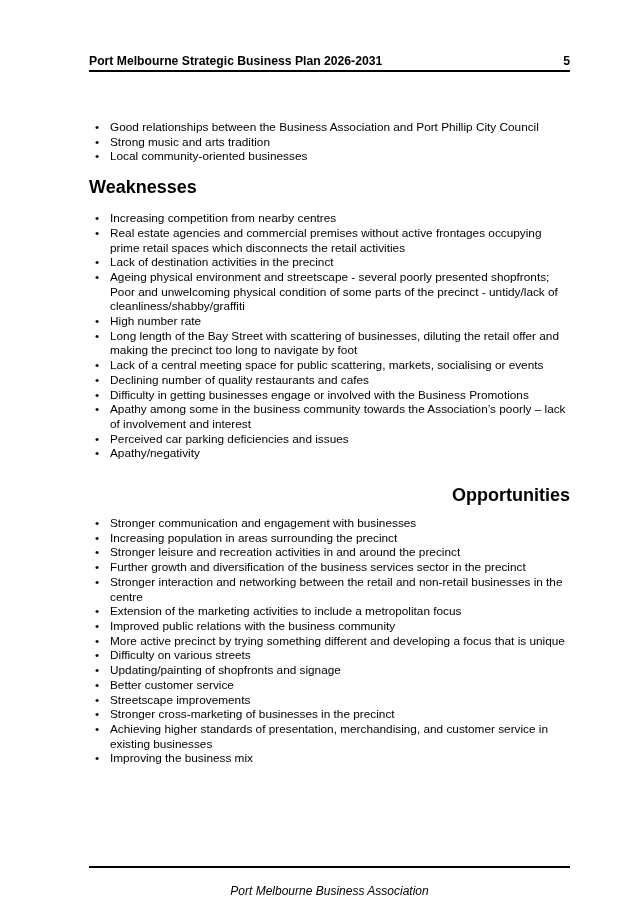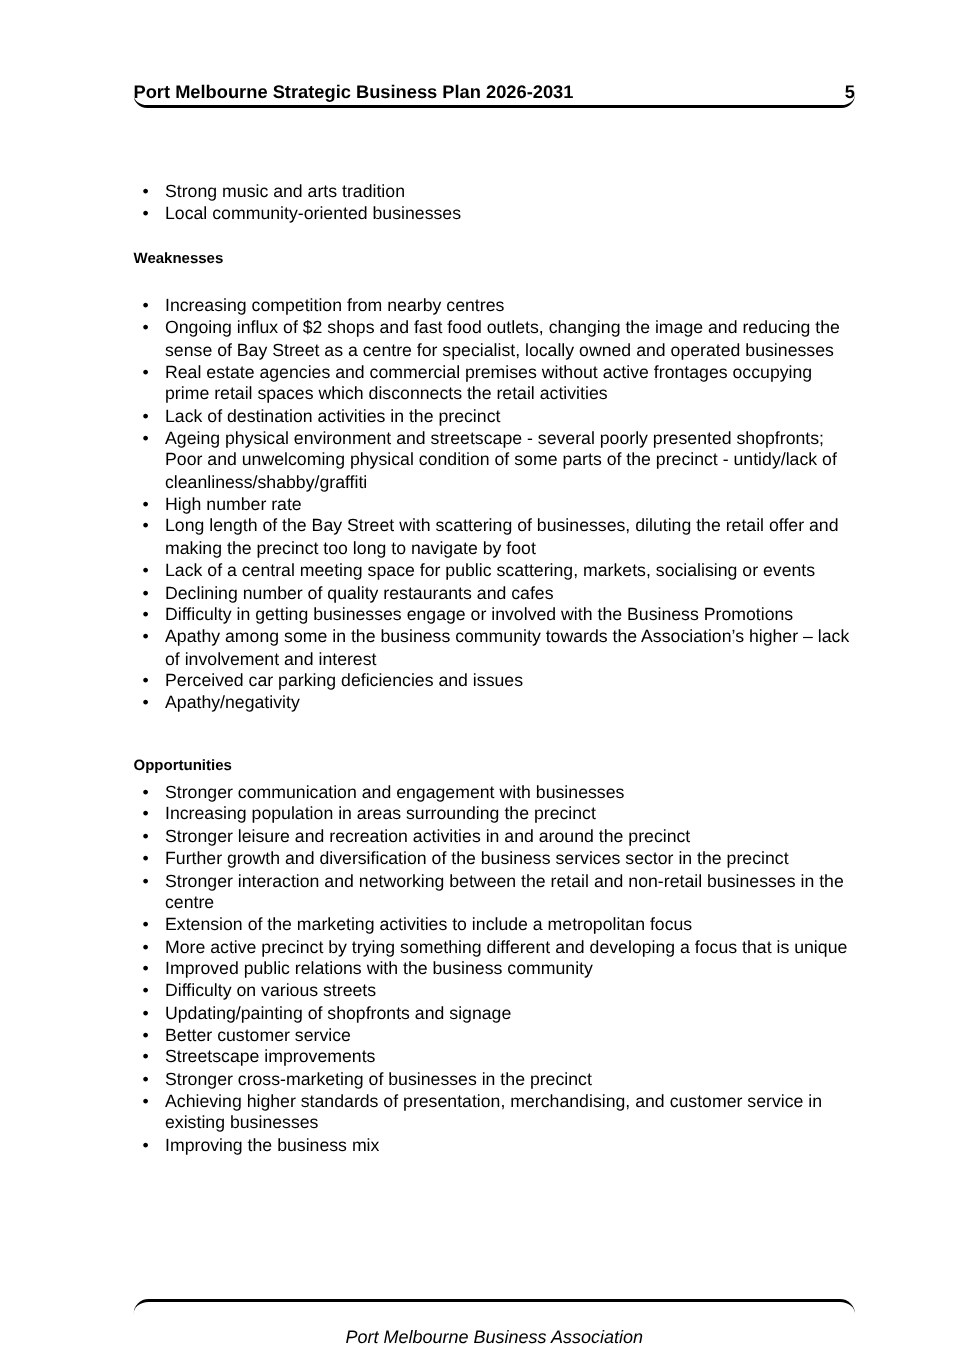--- a/index.html
+++ b/index.html
@@ -1,15 +1,15 @@
 <!DOCTYPE html>
 <html><head>
 <meta charset="utf-8">
 <style>
-  * { box-sizing: border-box; margin: 0; padding: 0; border-radius: 10px; }
+  * { box-sizing: border-box; margin: 0; padding: 0; }
   html, body { background: #ffffff; }
   .page {
     position: relative;
     width: 638px;
     height: 912px;
     background: #ffffff;
     color: #000000;
     font-family: "Liberation Sans", "DejaVu Sans", sans-serif;
     overflow: hidden;
   }
@@ -44,28 +44,29 @@
     position: relative;
     padding-left: 21px;
   }
   ul.bullet-list li::before {
     content: "\2022";
     position: absolute;
     left: 6px;
     top: 0;
   }
   h2.section-heading {
-    font-size: 10px;
+    font-size: 18px;
     line-height: 15px;
     font-weight: bold;
     margin: 16px 0 16px 0;
   }
   h2.section-heading.opportunities {
     margin-top: 27px;
-    margin-bottom: 3px;
+    margin-bottom: 13px;
+    text-align: right;
   }
   .page-footer {
     position: absolute;
     top: 866px;
     left: 89px;
     right: 68px;
     border-top: 2px solid #000000;
     text-align: center;
     font-style: italic;
     font-size: 12px;
@@ -79,53 +80,53 @@
 <div class="page">
 
   <div class="page-header">
     <span>Port Melbourne Strategic Business Plan 2026-2031</span>
     <span>5</span>
   </div>
 
   <div class="content">
 
     <ul class="bullet-list">
+        <li>Good relationships between the Business Association and Port Phillip City Council</li>
         <li>Strong music and arts tradition</li>
         <li>Local community-oriented businesses</li>
       </ul>
 
     <h2 class="section-heading">Weaknesses</h2>
 
     <ul class="bullet-list">
         <li>Increasing competition from nearby centres</li>
-        <li>Ongoing influx of $2 shops and fast food outlets, changing the image and reducing the sense of Bay Street as a centre for specialist, locally owned and operated businesses</li>
         <li>Real estate agencies and commercial premises without active frontages occupying prime retail spaces which disconnects the retail activities</li>
         <li>Lack of destination activities in the precinct</li>
         <li>Ageing physical environment and streetscape - several poorly presented shopfronts; Poor and unwelcoming physical condition of some parts of the precinct - untidy/lack of cleanliness/shabby/graffiti</li>
         <li>High number rate</li>
         <li>Long length of the Bay Street with scattering of businesses, diluting the retail offer and making the precinct too long to navigate by foot</li>
         <li>Lack of a central meeting space for public scattering, markets, socialising or events</li>
         <li>Declining number of quality restaurants and cafes</li>
         <li>Difficulty in getting businesses engage or involved with the Business Promotions</li>
-        <li>Apathy among some in the business community towards the Association’s higher – lack of involvement and interest</li>
+        <li>Apathy among some in the business community towards the Association’s poorly – lack of involvement and interest</li>
         <li>Perceived car parking deficiencies and issues</li>
         <li>Apathy/negativity</li>
       </ul>
 
     <h2 class="section-heading opportunities">Opportunities</h2>
 
     <ul class="bullet-list">
         <li>Stronger communication and engagement with businesses</li>
         <li>Increasing population in areas surrounding the precinct</li>
         <li>Stronger leisure and recreation activities in and around the precinct</li>
         <li>Further growth and diversification of the business services sector in the precinct</li>
         <li>Stronger interaction and networking between the retail and non-retail businesses in the centre</li>
         <li>Extension of the marketing activities to include a metropolitan focus</li>
+        <li>Improved public relations with the business community</li>
         <li>More active precinct by trying something different and developing a focus that is unique</li>
-        <li>Improved public relations with the business community</li>
         <li>Difficulty on various streets</li>
         <li>Updating/painting of shopfronts and signage</li>
         <li>Better customer service</li>
         <li>Streetscape improvements</li>
         <li>Stronger cross-marketing of businesses in the precinct</li>
         <li>Achieving higher standards of presentation, merchandising, and customer service in existing businesses</li>
         <li>Improving the business mix</li>
       </ul>
 
   </div>

